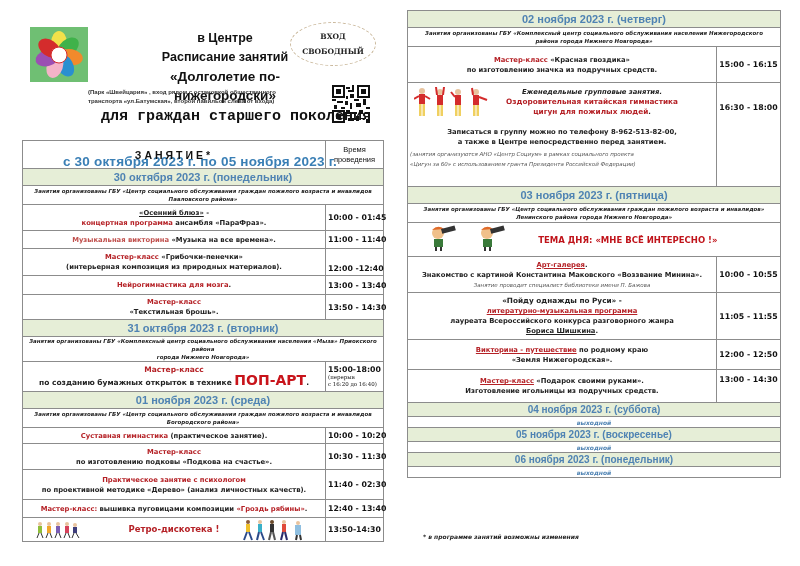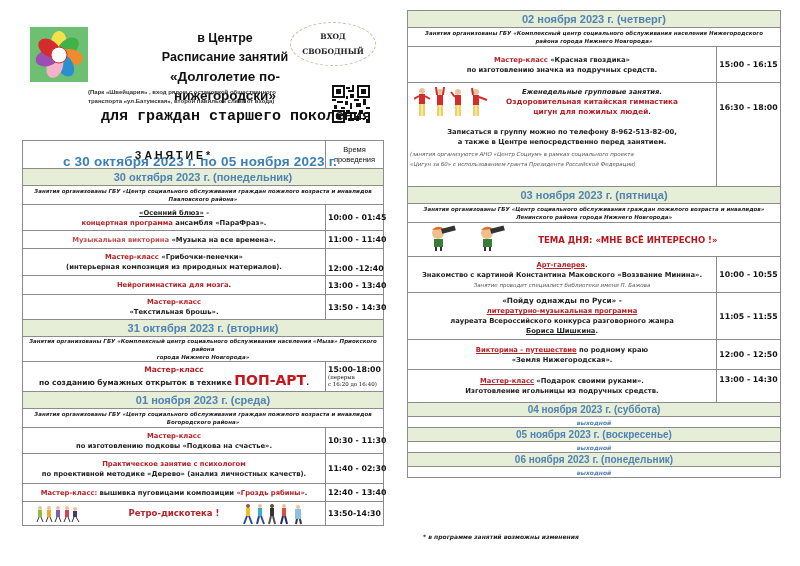--- a/index.html
+++ b/index.html
@@ -193,20 +193,24 @@
 
   <tr class="day">
         <td colspan="2">01 ноября 2023 г. (среда)</td>
       </tr>
   <tr class="org">
         <td colspan="2">
     <div>Занятия организованы  ГБУ «Центр социального обслуживания граждан пожилого возраста и инвалидов</div>
     <div>Богородского района»</div>
         </td>
       </tr>
+  <tr style="height:16px">
+    <td class="act"><span class="red">Суставная гимнастика</span><span>  (практическое занятие).</span></td>
+    <td class="time">10:00 - 10:20</td>
+  </tr>
   <tr style="height:26px">
     <td class="act">
       <div class="red">Мастер-класс</div>
       <div>по изготовлению подковы «Подкова на счастье».</div>
     </td>
     <td class="time">10:30 - 11:30</td>
   </tr>
   <tr style="height:30px">
     <td class="act">
       <div class="red">Практическое занятие с психологом</div>

